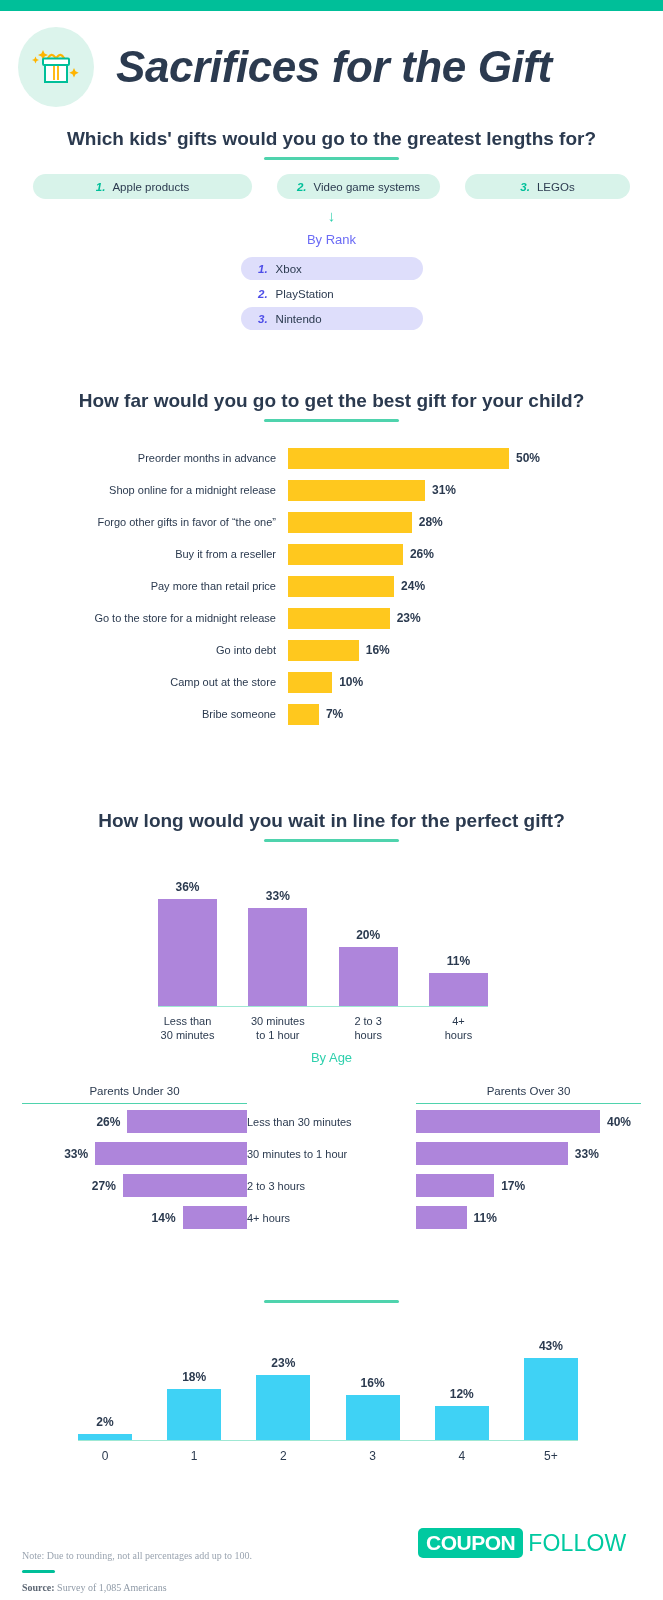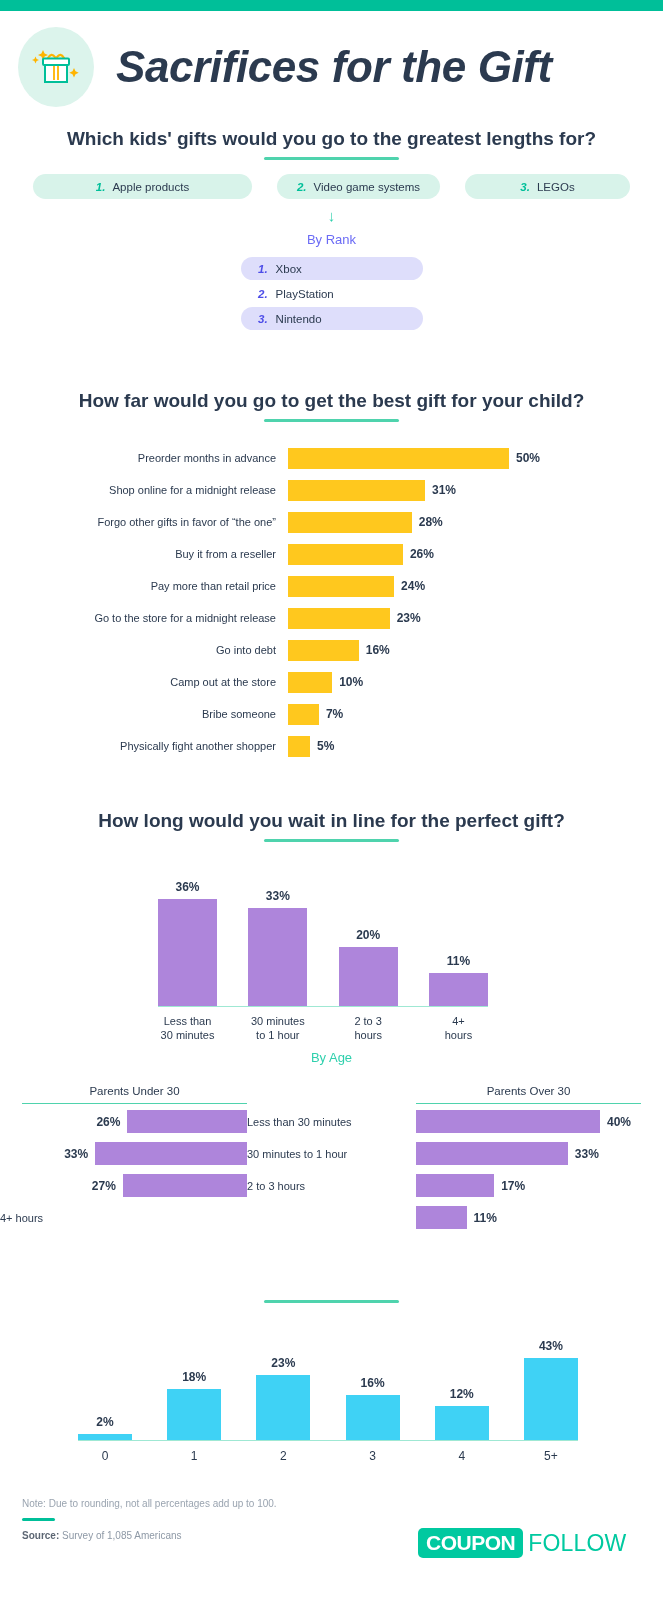--- a/index.html
+++ b/index.html
@@ -308,22 +308,23 @@
   .blabel {
     width: 54px;
     text-align: center;
     font-size: 12px;
     color: #2b3a4f;
   }
 
   
   .footer {
     position: absolute;
-    top: 1498px; left: 22px;
+    top: 1550px; left: 22px;
     width: 619px;
+    font-family: Liberation Serif, serif;
   }
   .note {
     font-size: 10px;
     color: #9aa4b0;
   }
   .foot-rule {
     width: 33px;
     height: 2.5px;
     background: #00bf99;
     margin: 9px 0 9px 0;
@@ -468,25 +469,20 @@
       <div class="hrow">
         <div class="hlabel">Camp out at the store</div>
         <div class="hbar" style="width: 44.2px; background: rgb(255, 200, 30);"></div>
         <div class="hval">10%</div>
       </div>
       <div class="hrow">
         <div class="hlabel">Bribe someone</div>
         <div class="hbar" style="width: 30.94px; background: rgb(255, 200, 30);"></div>
         <div class="hval">7%</div>
       </div>
-      <div class="hrow">
-        <div class="hlabel">Physically fight another shopper</div>
-        <div class="hbar" style="width: 22.1px; background: rgb(255, 200, 30);"></div>
-        <div class="hval">5%</div>
-      </div>
     </div>
 </div>
 
 <div class="vsec">
   <div class="sec-head">How long would you wait in line for the perfect gift?</div>
   <div class="sec-rule"></div>
   <div class="vchart" id="v-chart">
       <div class="vcol">
         <div class="vval">36%</div>
         <div class="vbar" style="height: 106.2px; background: rgb(174, 133, 219);"></div>
@@ -546,20 +542,24 @@
           <span class="age-val">27%</span>
           <div class="age-bar" style="width: 124.2px; background: rgb(174, 133, 219);"></div>
         </div>
         <div class="age-mid">2 to 3 hours</div>
         <div class="age-right">
           <div class="age-bar" style="width: 78.2px; background: rgb(174, 133, 219);"></div>
           <span class="age-val">17%</span>
         </div>
       </div>
       <div class="age-row">
+        <div class="age-left">
+          <span class="age-val">14%</span>
+          <div class="age-bar" style="width: 64.4px; background: rgb(174, 133, 219);"></div>
+        </div>
         <div class="age-mid">4+ hours</div>
         <div class="age-right">
           <div class="age-bar" style="width: 50.6px; background: rgb(174, 133, 219);"></div>
           <span class="age-val">11%</span>
         </div>
       </div>
     </div>
 </div>
 
 <div class="bsec">

